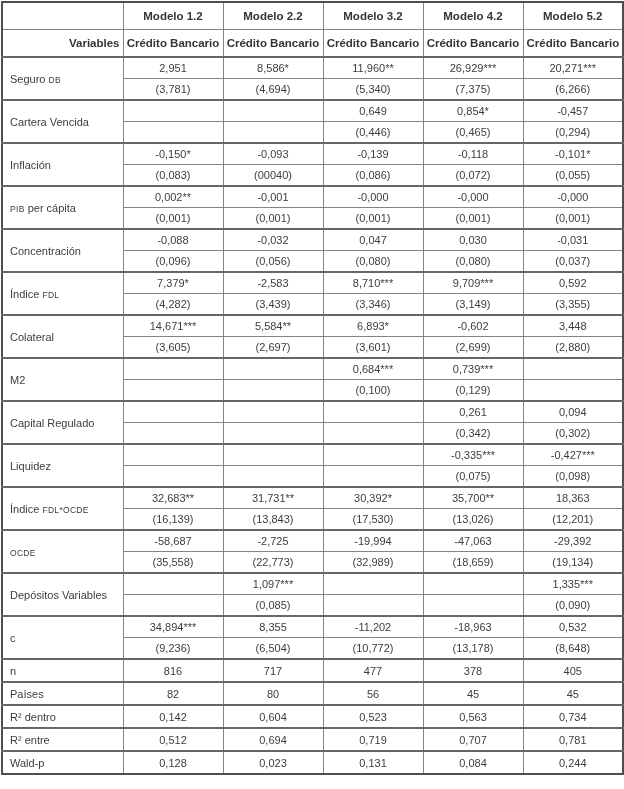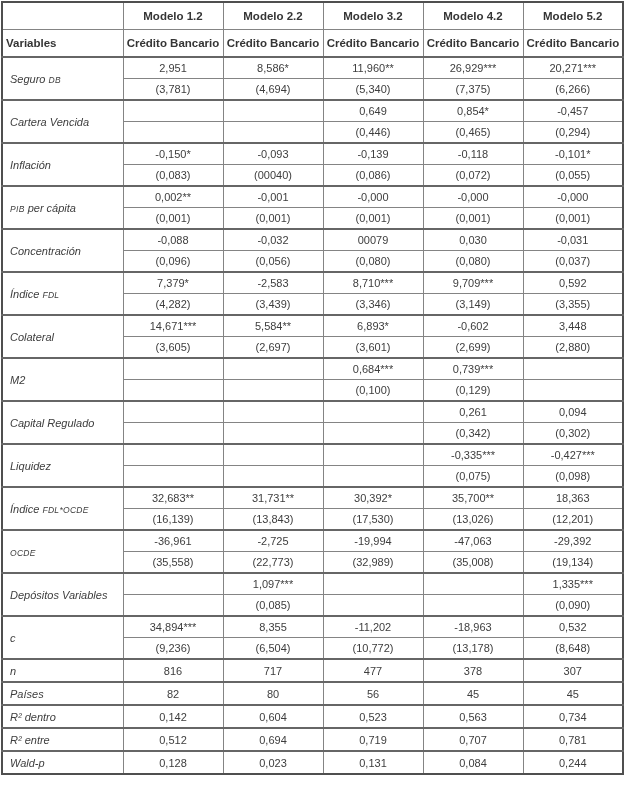--- a/index.html
+++ b/index.html
@@ -35,24 +35,23 @@
   }
   thead td {
     font-weight: bold;
     font-size: 11.5px;
     height: 26px;
     color: #353535;
   }
   td.lab {
     text-align: left;
     padding-left: 7px;
-    font-style: italic;
   }
   thead td.corner { text-align: left; }
-  thead td.vars { text-align: left; }
+  thead td.vars { text-align: right; }
   tr.coef-row td, tr.se-row td { height: 20px; }
   tr.stat-row td { height: 21px; }
   
   tr.se-row td { border-top: 1px solid #aeaeae; }
   
   tbody.vblock, tbody.sblock { border-top: 2px solid #666666; }
   .sc {
     font-size: 8.5px;
     letter-spacing: 0.3px;
   }
@@ -154,21 +153,21 @@
           <td>(0,001)</td>
           <td>(0,001)</td>
           <td>(0,001)</td>
         </tr>
       </tbody>
       <tbody class="vblock">
         <tr class="coef-row">
           <td rowspan="2" class="lab"><span>Concentración</span></td>
           <td>-0,088</td>
           <td>-0,032</td>
-          <td>00079</td>
+          <td>0,047</td>
           <td>0,030</td>
           <td>-0,031</td>
         </tr>
         <tr class="se-row">
           <td>(0,096)</td>
           <td>(0,056)</td>
           <td>(0,080)</td>
           <td>(0,080)</td>
           <td>(0,037)</td>
         </tr>
@@ -271,31 +270,31 @@
           <td>(16,139)</td>
           <td>(13,843)</td>
           <td>(17,530)</td>
           <td>(13,026)</td>
           <td>(12,201)</td>
         </tr>
       </tbody>
       <tbody class="vblock">
         <tr class="coef-row">
           <td rowspan="2" class="lab"><span class="sc">OCDE</span></td>
-          <td>-36,961</td>
+          <td>-58,687</td>
           <td>-2,725</td>
           <td>-19,994</td>
           <td>-47,063</td>
           <td>-29,392</td>
         </tr>
         <tr class="se-row">
           <td>(35,558)</td>
           <td>(22,773)</td>
           <td>(32,989)</td>
-          <td>(35,008)</td>
+          <td>(18,659)</td>
           <td>(19,134)</td>
         </tr>
       </tbody>
       <tbody class="vblock">
         <tr class="coef-row">
           <td rowspan="2" class="lab"><span>Depósitos Variables</span></td>
           <td></td>
           <td>1,097***</td>
           <td></td>
           <td></td>
@@ -326,21 +325,21 @@
           <td>(8,648)</td>
         </tr>
       </tbody>
       <tbody class="sblock">
         <tr class="stat-row">
           <td class="lab">n</td>
           <td>816</td>
           <td>717</td>
           <td>477</td>
           <td>378</td>
-          <td>307</td>
+          <td>405</td>
         </tr>
       </tbody>
       <tbody class="sblock">
         <tr class="stat-row">
           <td class="lab">Países</td>
           <td>82</td>
           <td>80</td>
           <td>56</td>
           <td>45</td>
           <td>45</td>

